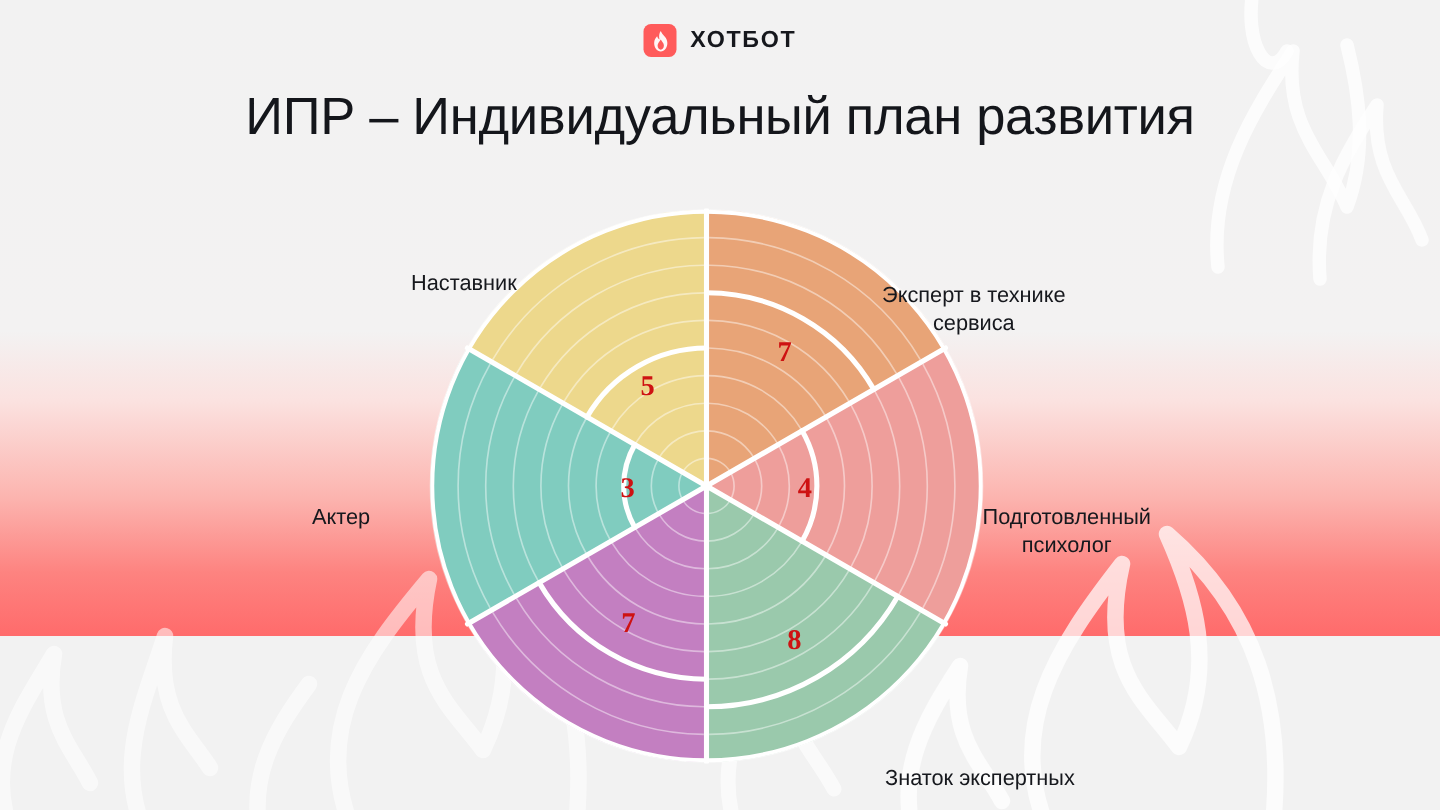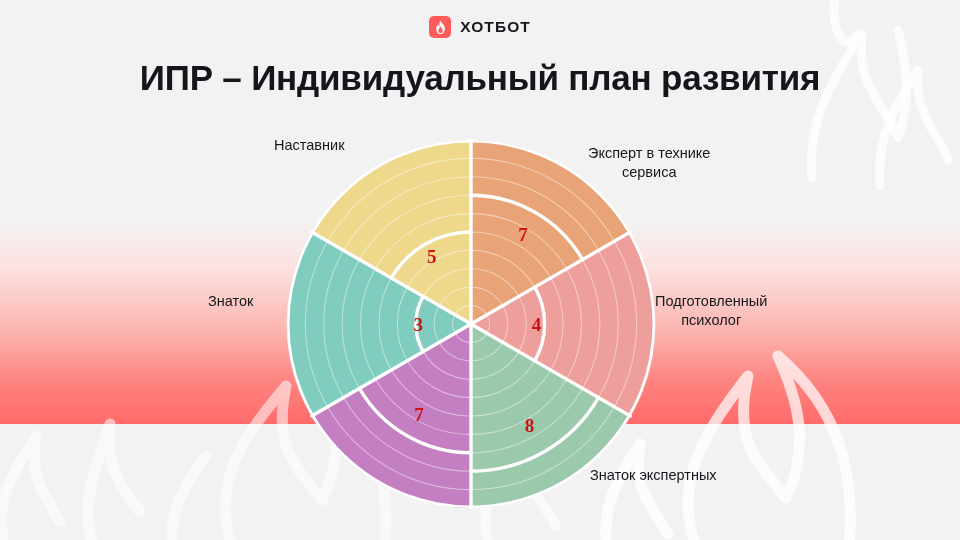--- a/index.html
+++ b/index.html
@@ -18,28 +18,28 @@
 
   
   .logo { position:absolute; left:0; right:0; top:14px; height:26px;
     display:flex; align-items:center; justify-content:center; gap:9px; }
   .logo-mark { width:22px; height:22px; border-radius:5px; background:#FF5B5B;
     display:flex; align-items:center; justify-content:center; }
   .logo-text { font-size:15.5px; font-weight:bold; letter-spacing:1.1px; color:#16181d; }
 
   
   .title { position:absolute; left:0; right:0; top:58px; text-align:center;
-    font-size:35px; font-weight:bold; color:#14161b; letter-spacing:-0.2px; }
+    font-size:35px; font-weight:normal; color:#14161b; letter-spacing:-0.2px; }
 
   
   .wheel-wrap { position:absolute; left:286px; top:139px; width:370px; height:370px; }
   .wheel-svg { display:block; }
 
   
-  .lbl { position:absolute; font-size:14.5px; color:#16181d; line-height:1.28; white-space:pre-line; }
+  .lbl { position:absolute; font-size:14.5px; color:#16181d; line-height:1.28; white-space:pre-line;margin-top:44px; }
   .lbl-mentor    { left:274px;  top:136px; }
   .lbl-expert    { left:588px;  top:144px; text-align:center; }
   .lbl-psych     { left:655px;  top:292px; text-align:center; }
   .lbl-industry  { left:590px;  top:466px; }
   .lbl-master    { left:236px;  top:485px; text-align:center; width:198px; }
   .lbl-actor     { left:208px;  top:292px; }
 </style>
 </head>
 <body>
 
@@ -172,15 +172,15 @@
         <text x="145.79999999999995" y="124.10360834330004" text-anchor="middle" fill="#CE1212" font-size="19" font-weight="bold" font-family="&quot;Liberation Serif&quot;, serif">5</text>
       </svg>
   </div>
 
   <div class="lbl lbl-mentor">Наставник</div>
   <div class="lbl lbl-psych">Подготовленный
 психолог</div>
   <div class="lbl lbl-expert">Эксперт в технике
 сервиса</div>
   <div class="lbl lbl-industry">Знаток экспертных</div>
-  <div class="lbl lbl-actor">Знаток</div>
+  <div class="lbl lbl-actor">Актер</div>
 
 </div>
 
 </body></html>

